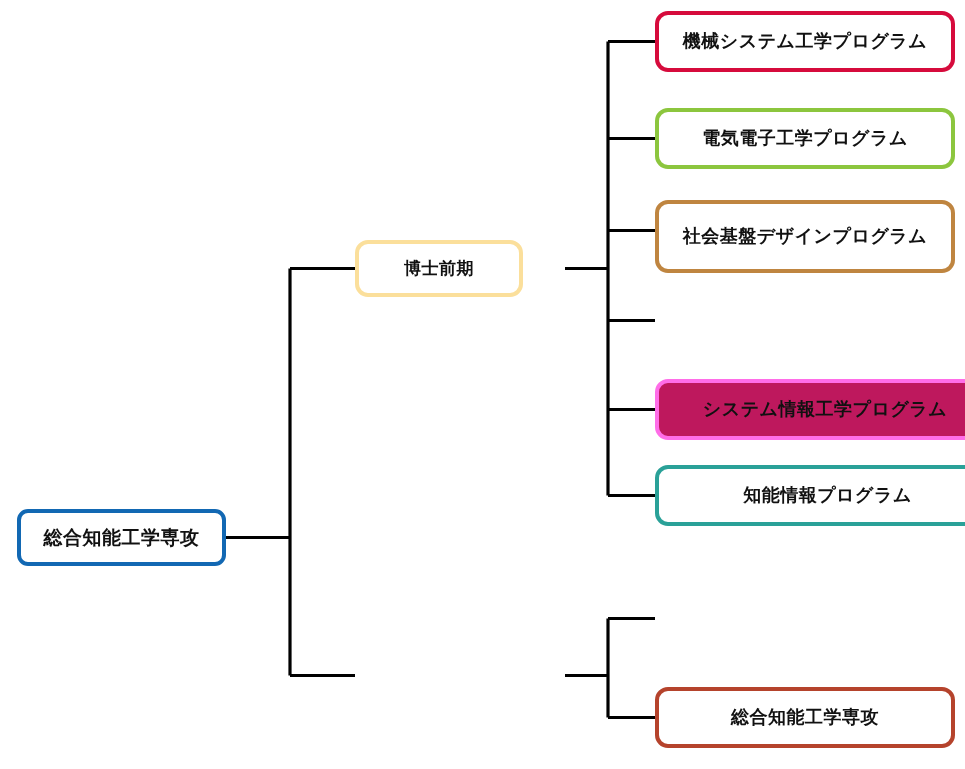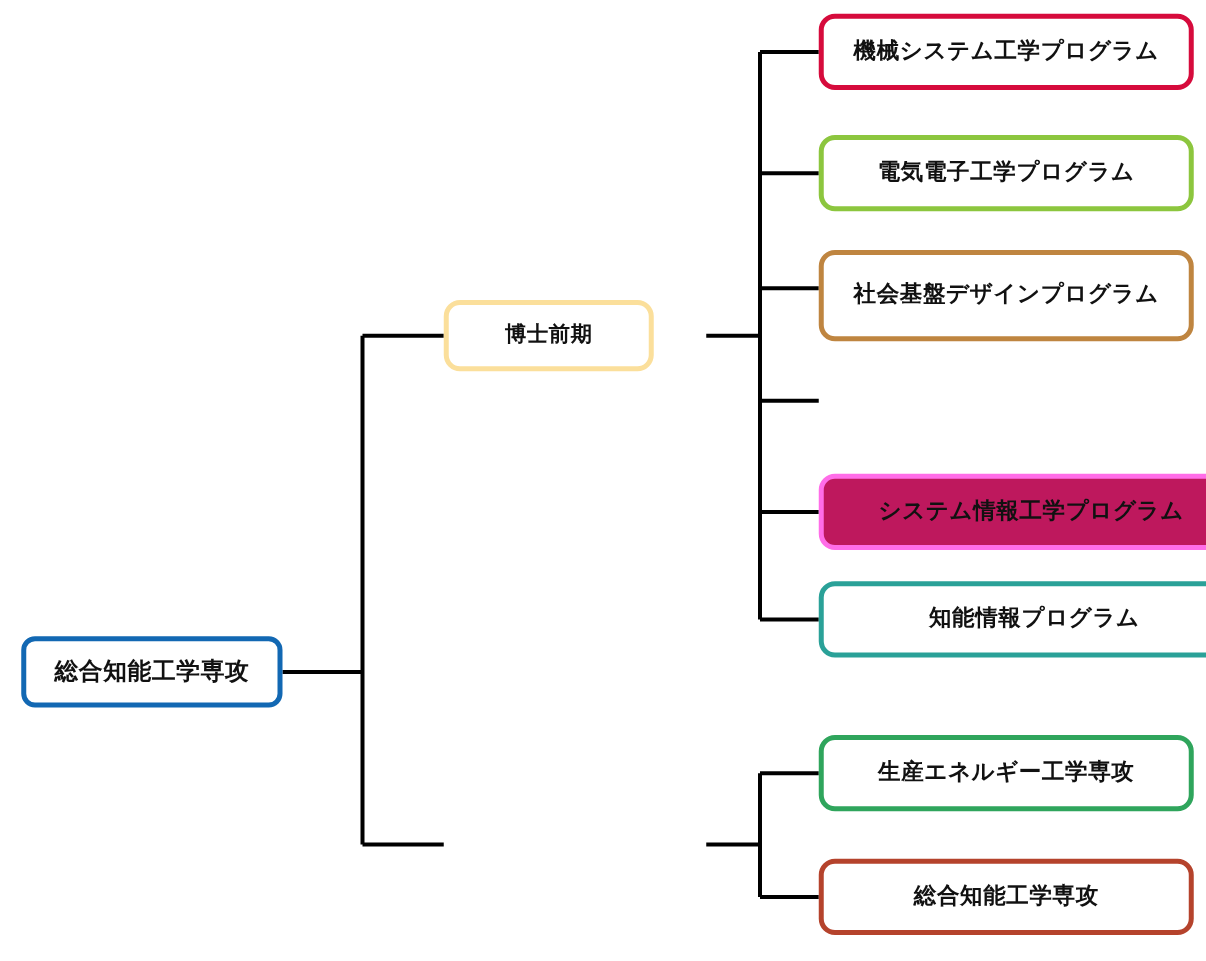--- a/index.html
+++ b/index.html
@@ -109,21 +109,18 @@
 
 
   <div class="node leaf" style="left: 655px; top: 379px; width: 340px; height: 61px; border-color: rgb(255, 109, 232); background: #be185d;">
     <span class="node-label">システム情報工学プログラム</span>
   </div>
 
   <div class="node leaf" style="left: 655px; top: 465px; width: 345px; height: 61px; border-color: rgb(42, 161, 152); background: rgb(255, 255, 255);">
     <span class="node-label">知能情報プログラム</span>
   </div>
 
-  <div class="node leaf" style="left: 655px; top: 588px; width: 300px; height: 61px; border-color: rgb(47, 165, 92); background: rgb(255, 255, 255);">
-    <span class="node-label">生産エネルギー工学専攻</span>
-  </div>
 
   <div class="node leaf" style="left: 655px; top: 687px; width: 300px; height: 61px; border-color: rgb(181, 67, 44); background: rgb(255, 255, 255);">
     <span class="node-label">総合知能工学専攻</span>
   </div>
 
 </div>
 
 </body></html>

